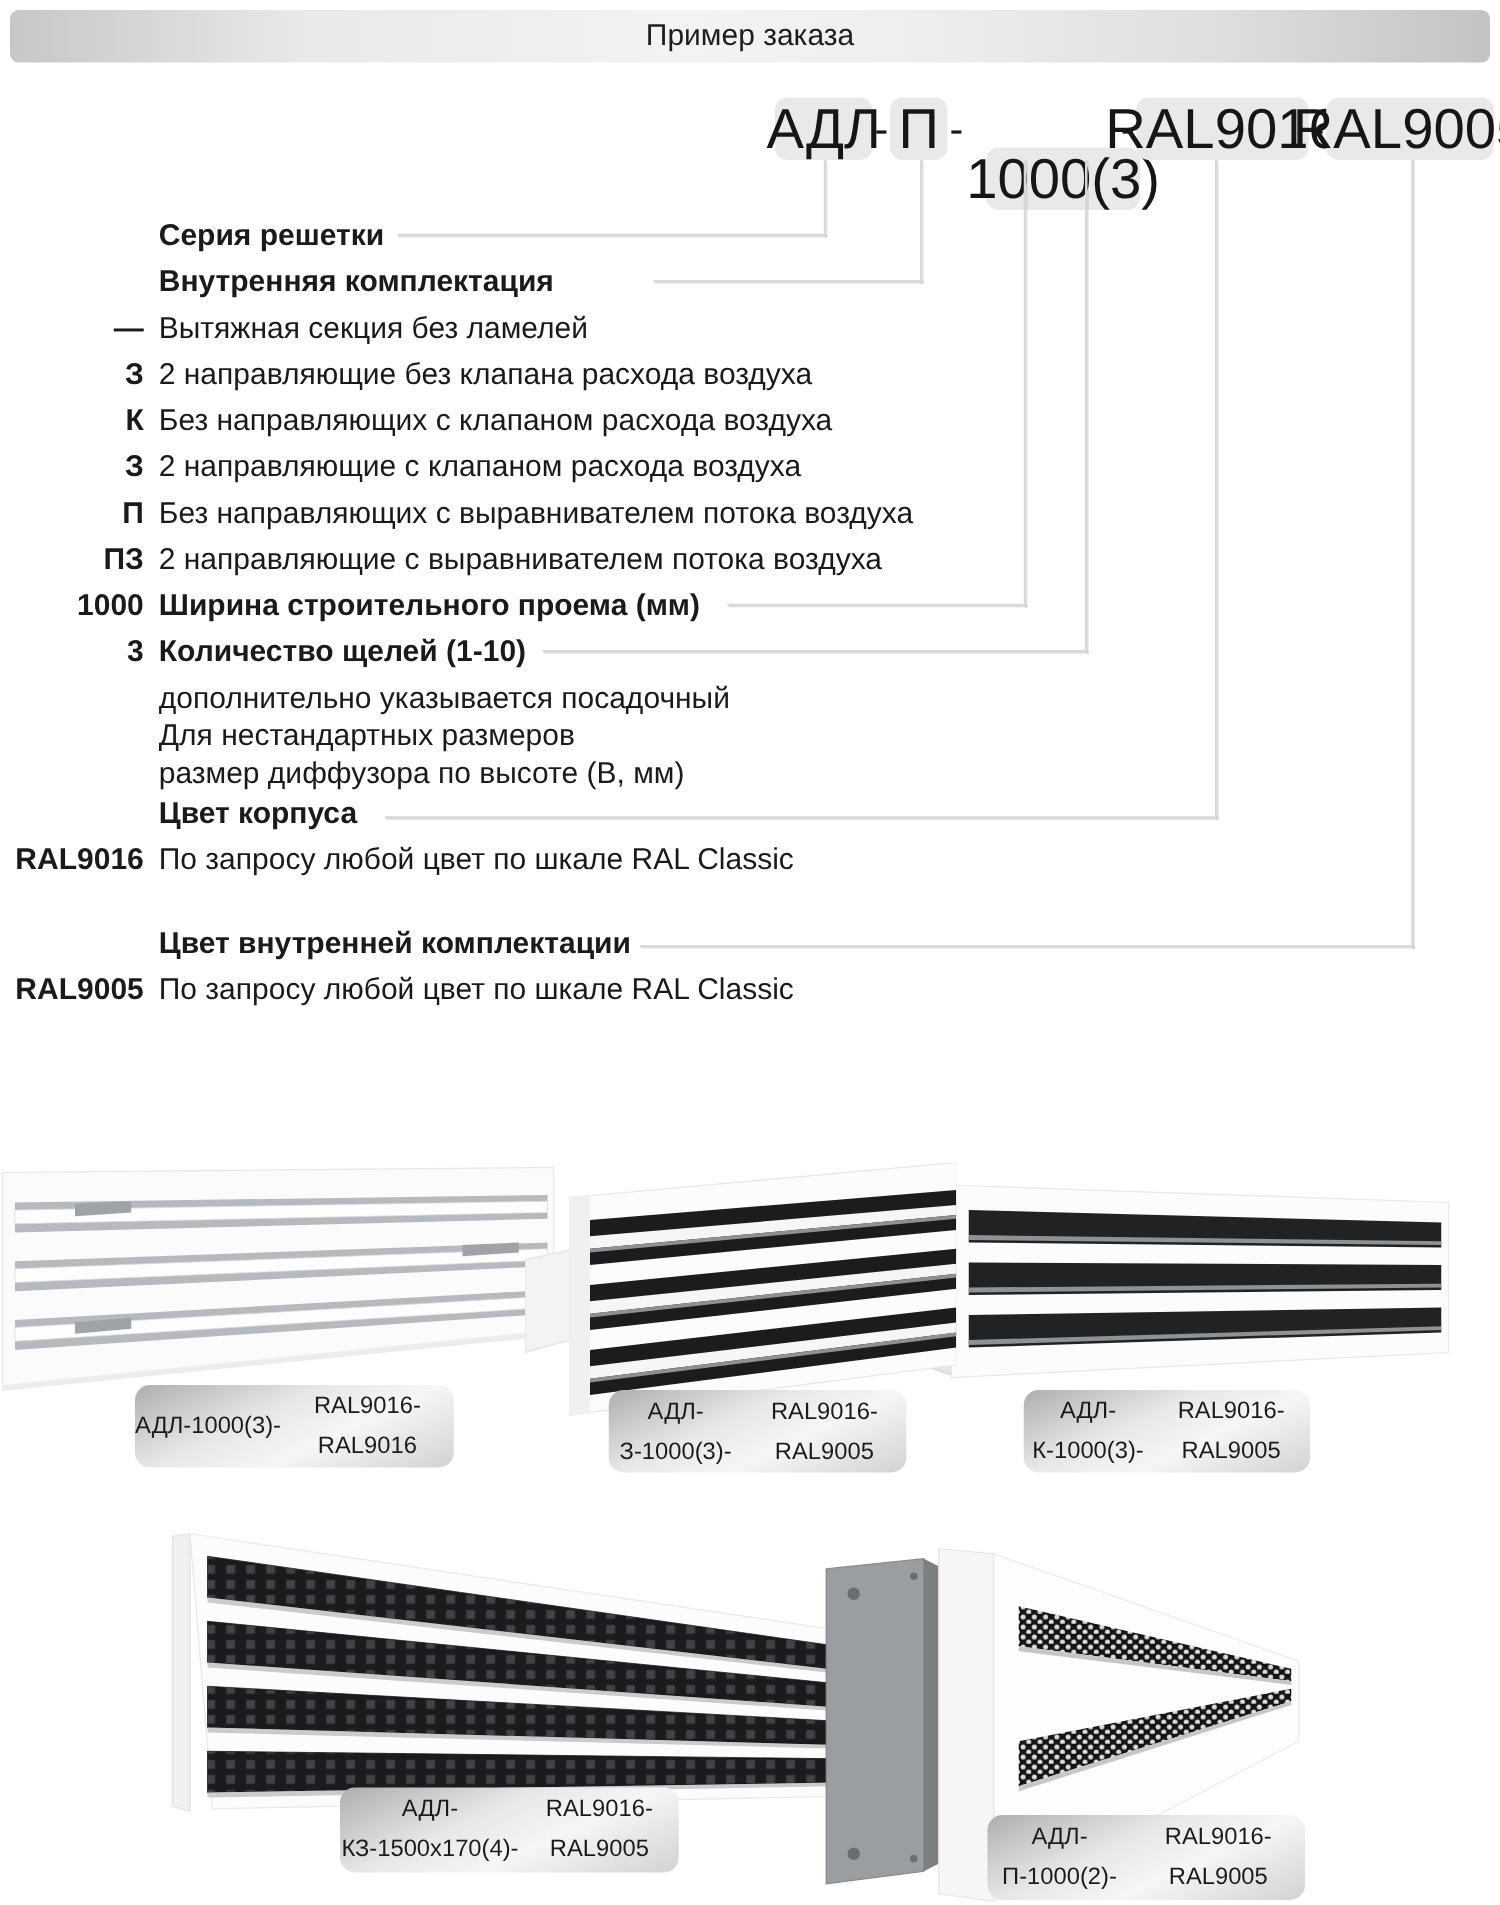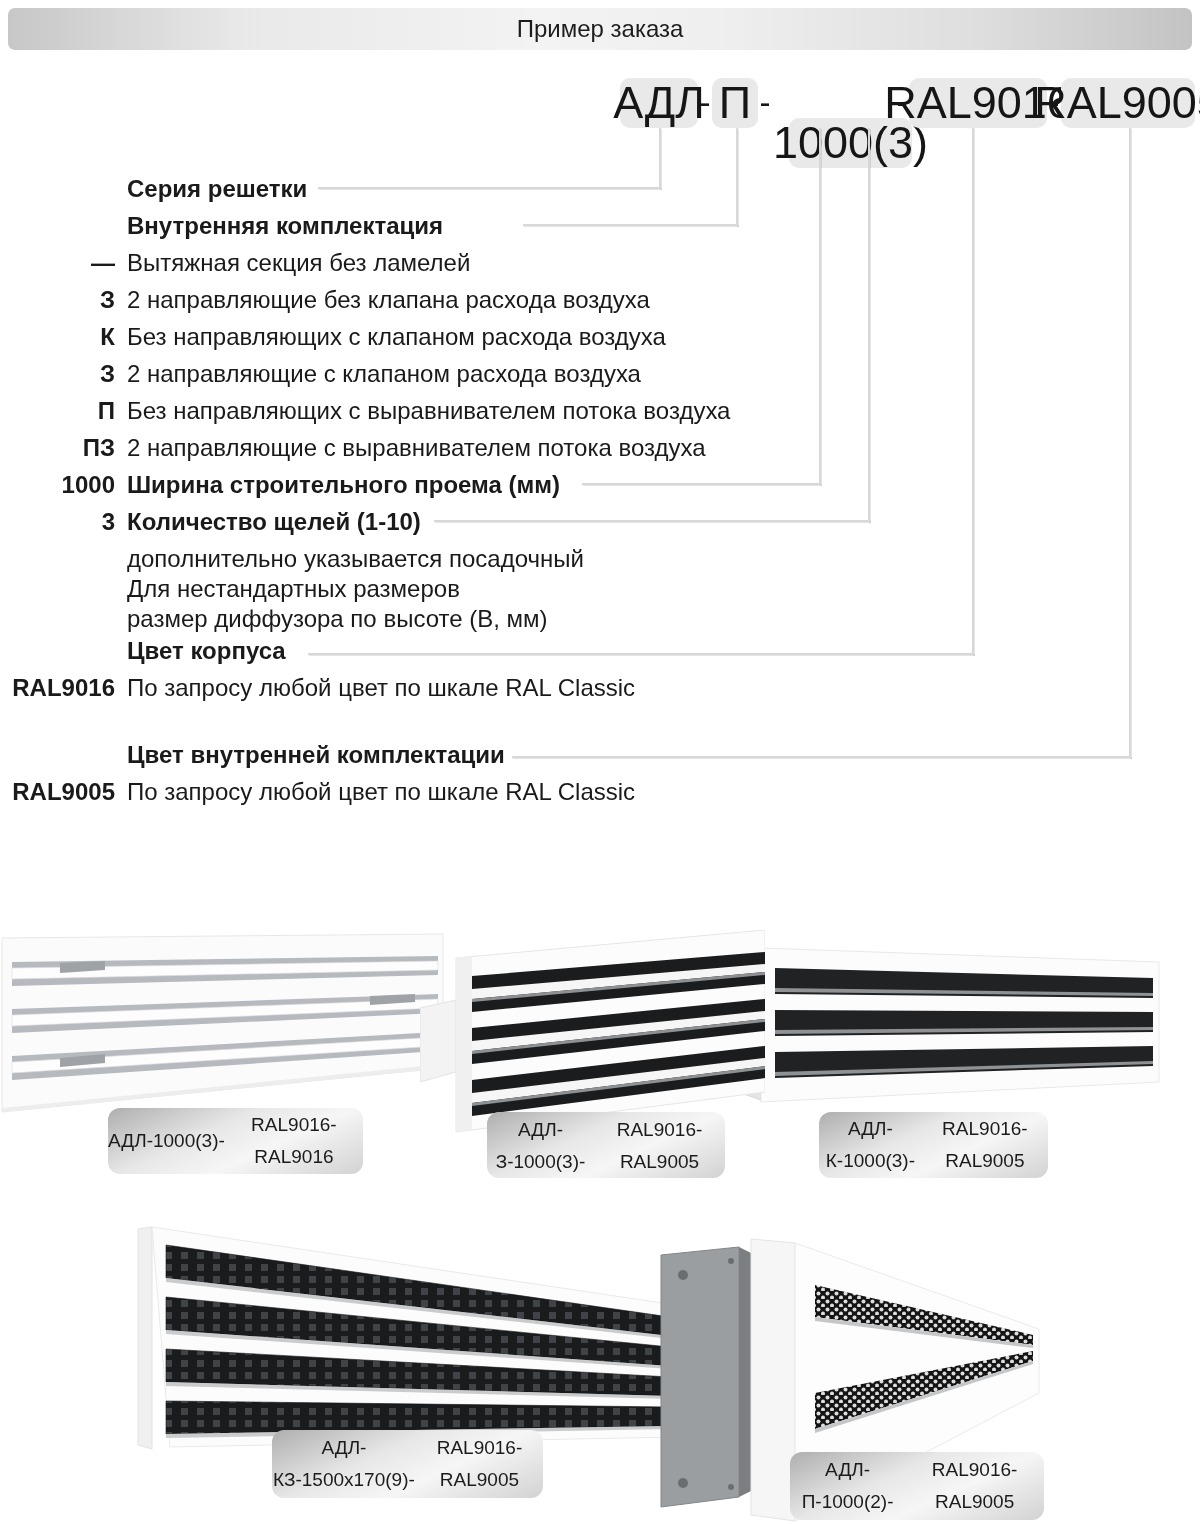--- a/index.html
+++ b/index.html
@@ -226,19 +226,19 @@
 </div>
 <div class="abs plabel" style="left:487px;top:1112px;width:238px;height:66px;align-items:flex-end;">
   <div>АДЛ-З-1000(3)-</div>
   <div>RAL9016-RAL9005</div>
 </div>
 <div class="abs plabel" style="left:819px;top:1112px;width:229px;height:66px;">
   <div>АДЛ-К-1000(3)-</div>
   <div>RAL9016-RAL9005</div>
 </div>
 <div class="abs plabel" style="left:272px;top:1430px;width:271px;height:68px;">
-  <div>АДЛ-КЗ-1500х170(9)-</div>
+  <div>АДЛ-КЗ-1500х170(4)-</div>
   <div>RAL9016-RAL9005</div>
 </div>
 <div class="abs plabel" style="left:790px;top:1452px;width:254px;height:68px;">
   <div>АДЛ-П-1000(2)-</div>
   <div>RAL9016-RAL9005</div>
 </div>
 
 </body></html>

